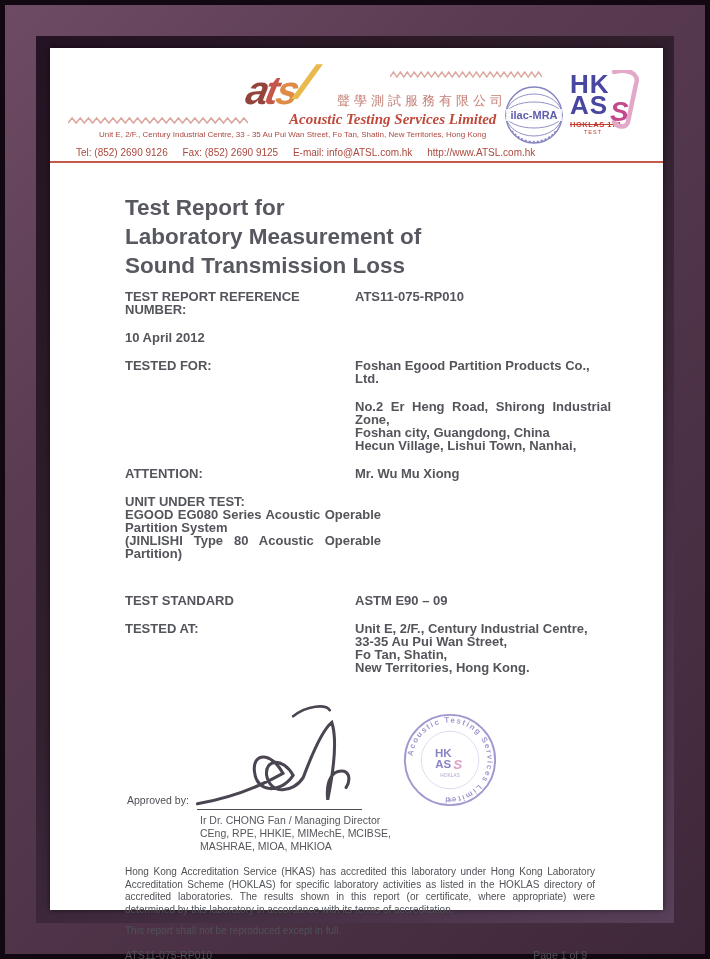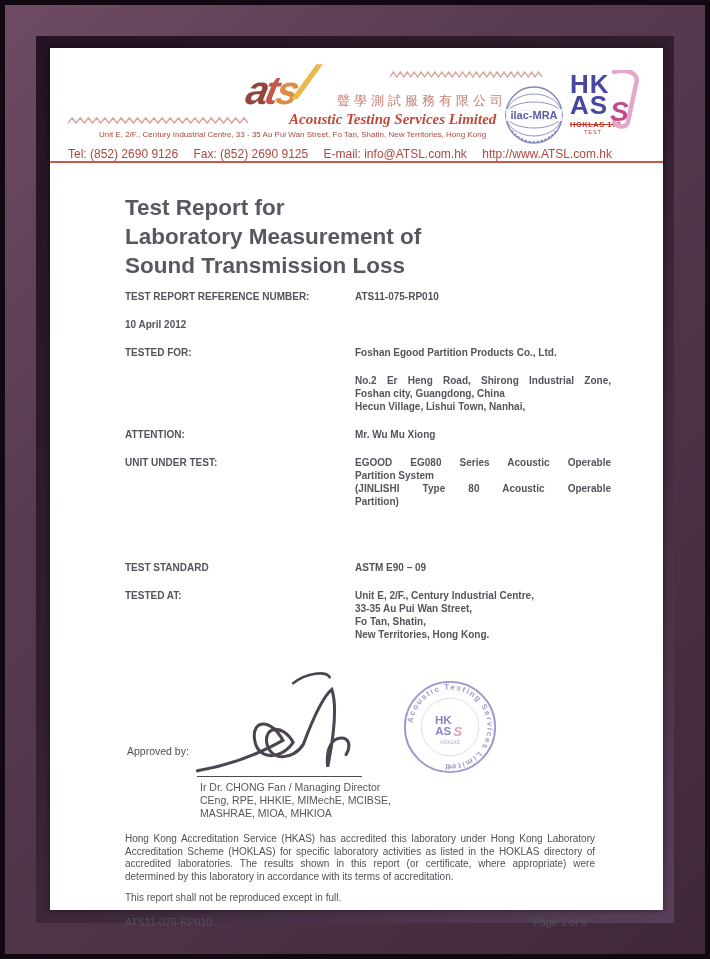--- a/index.html
+++ b/index.html
@@ -23,49 +23,49 @@
   .lt-a{color:#93453c;}
   .lt-t{color:#c4574a;}
   .lt-s{color:#df8a45;}
   .lt-l{color:#e9b94d;transform:skewX(-28deg) translateY(-5px) !important;font-size:48px;}
   .cn-name{position:absolute;left:287px;top:44px;font-size:13px;letter-spacing:4px;
     color:#c47f76;font-weight:normal;}
   .en-name{position:absolute;left:239px;top:63px;font-size:15px;font-weight:bold;
     font-style:italic;color:#bf4a3c;font-family:"Liberation Serif","DejaVu Serif",serif;}
   .addr1{position:absolute;left:20px;top:82px;width:445px;text-align:center;
     font-size:8px;color:#ac483d;white-space:nowrap;}
-  .addr2{position:absolute;left:12px;top:99px;width:445px;text-align:center;
-    font-size:12px;color:#ac483d;white-space:nowrap;}
+  .addr2{position:absolute;left:20px;top:99px;width:445px;text-align:center;
+    font-size:10px;color:#ac483d;white-space:nowrap;}
   .addr2 span{margin:0 6px;}
   .red-rule{position:absolute;left:0;top:113px;width:100%;height:2px;background:#c4584b;}
   .ilac{position:absolute;left:453px;top:36px;}
   .hkas{position:absolute;left:520px;top:26px;width:86px;}
   .hkas-letters{font-weight:bold;font-size:26px;line-height:21px;letter-spacing:1px;
     color:#4747a0;font-family:"Liberation Sans",sans-serif;}
   .hkas-s{position:absolute;left:40px;top:22px;font-size:28px;font-weight:bold;
     font-style:italic;color:#c4498a;}
   .hkas-tick{position:absolute;left:30px;top:-4px;}
   .hoklas{margin-top:4px;font-size:7.5px;font-weight:bold;color:#c0392b;
     letter-spacing:.5px;text-decoration:line-through;}
   .hoklas-sub{font-size:5.5px;color:#c0392b;letter-spacing:1px;margin-left:14px;}
   
   .content{padding:0 76px 0 75px;}
   .title{margin:30px 0 0 0;font-size:22.5px;line-height:29px;font-weight:bold;
     color:#575860;letter-spacing:0;}
   .fields{margin-top:10px;}
-  .field-row{display:flex;margin-bottom:15px;font-size:10px;font-weight:bold;
+  .field-row{display:flex;margin-bottom:15px;font-size:13px;font-weight:bold;
     color:#53555b;line-height:13px;}
   .field-label{width:230px;flex:none;}
   .field-value{width:256px;flex:none;}
   .vline{line-height:13px;}
   .stretch{text-align:justify;text-align-last:justify;}
-  .gap-lg{margin-bottom:53px;}
+  .gap-lg{margin-bottom:34px;flex-direction:column;}
   
   .sig-area{position:relative;height:150px;margin-top:36px;font-size:10.5px;}
-  .approved-label{position:absolute;left:2px;top:68px;color:#4e5056;}
+  .approved-label{position:absolute;left:2px;top:84px;color:#4e5056;}
   .sig-svg{position:absolute;left:62px;top:-10px;}
   .sig-line{position:absolute;left:72px;top:99px;width:165px;border-top:1.6px solid #4c4c54;}
   .sig-name{position:absolute;left:75px;top:104px;font-weight:normal;color:#55575c;
     line-height:13px;}
   .stamp{position:absolute;left:277px;top:2px;opacity:.8;}
   
   .footer-para{margin-top:6px;width:470px;font-size:10px;line-height:12.6px;
     color:#4f5257;text-align:justify;}
   .repro-note{margin-top:9px;font-size:10px;color:#4f5257;}
   .footer-row{margin-top:13px;display:flex;justify-content:space-between;

